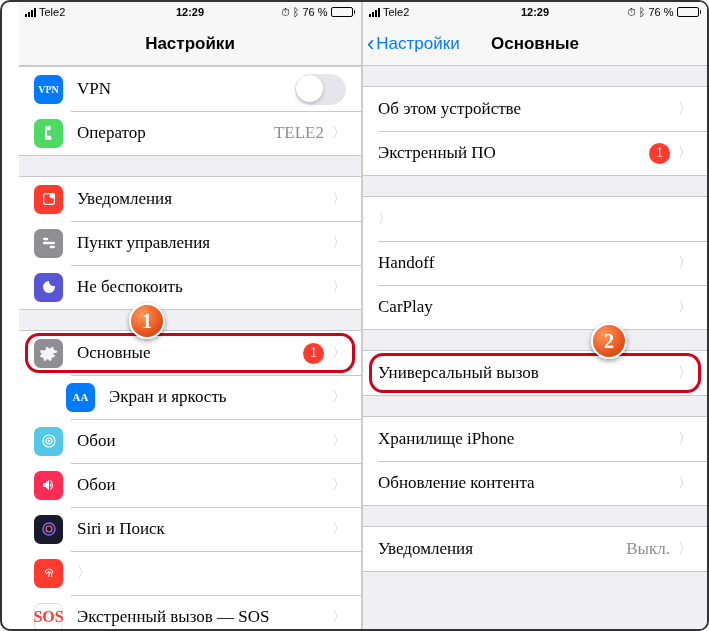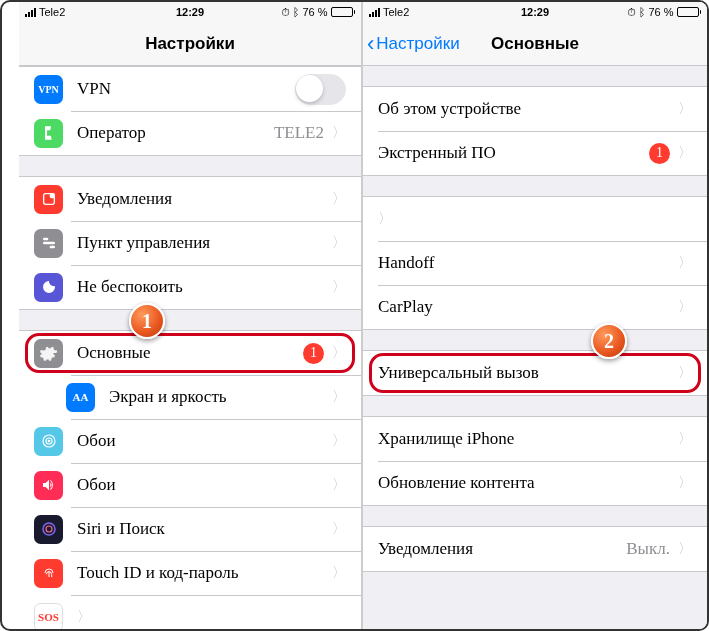--- a/index.html
+++ b/index.html
@@ -52,21 +52,21 @@
 .ic-operator { background: #4cd964; }
 .ic-notif { background: #ff3b30; }
 .ic-control { background: #8e8e93; }
 .ic-dnd { background: #5856d6; }
 .ic-general { background: #8e8e93; }
 .ic-display { background: #007aff; font-size: 11px; margin-left: 32px; }
 .ic-wallpaper { background: #55c8e8; }
 .ic-sounds { background: #ff2d55; }
 .ic-siri { background: #1a1a2e; }
 .ic-touchid { background: #ff3b30; }
-.ic-sos { background: #fff; color: #ff3b30; border: 0.5px solid #ddd; font-size: 11px; }
+.ic-sos { background: #fff; color: #ff3b30; border: 0.5px solid #ddd; font-size: 16px; }
 
 .pos-rel { position: relative; }
 </style>
 </head>
 <body>
 
 <div class="container">
 
   <div class="phone">
     <div class="status-bar">
@@ -196,25 +196,25 @@
           </div>
           <div class="label">Siri и Поиск</div>
           <div class="chevron">〉</div>
         </div>
         <div class="row">
           <div class="icon ic-touchid">
             <svg width="16" height="16" viewBox="0 0 24 24" fill="none" stroke="#fff" stroke-width="1.5">
                 <path d="M8 14a4 4 0 0 1 8 0v4M6 12a6 6 0 0 1 12 0M12 10v8"></path>
               </svg>
           </div>
-          <div class="label">Touch ID и код-пароль</div>
           <div class="chevron">〉</div>
         </div>
         <div class="row">
           <div class="icon ic-sos">SOS</div>
+          <div class="label">Экстренный вызов — SOS</div>
           <div class="chevron">〉</div>
         </div>
       </div>
     </div>
   </div>
 
   <div class="phone">
     <div class="status-bar">
       <div class="status-left">
         <span class="signal-bars">

